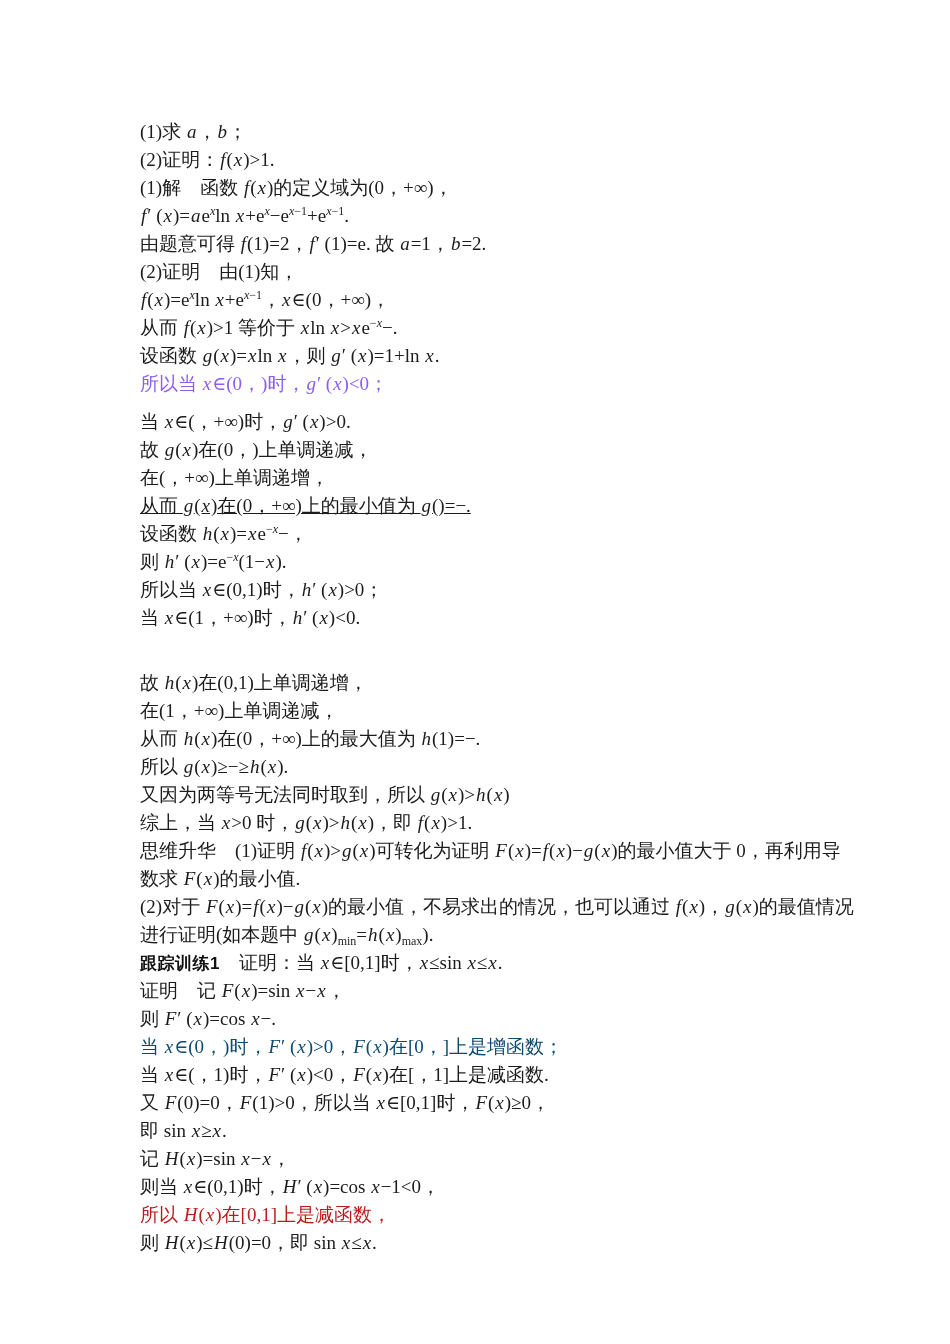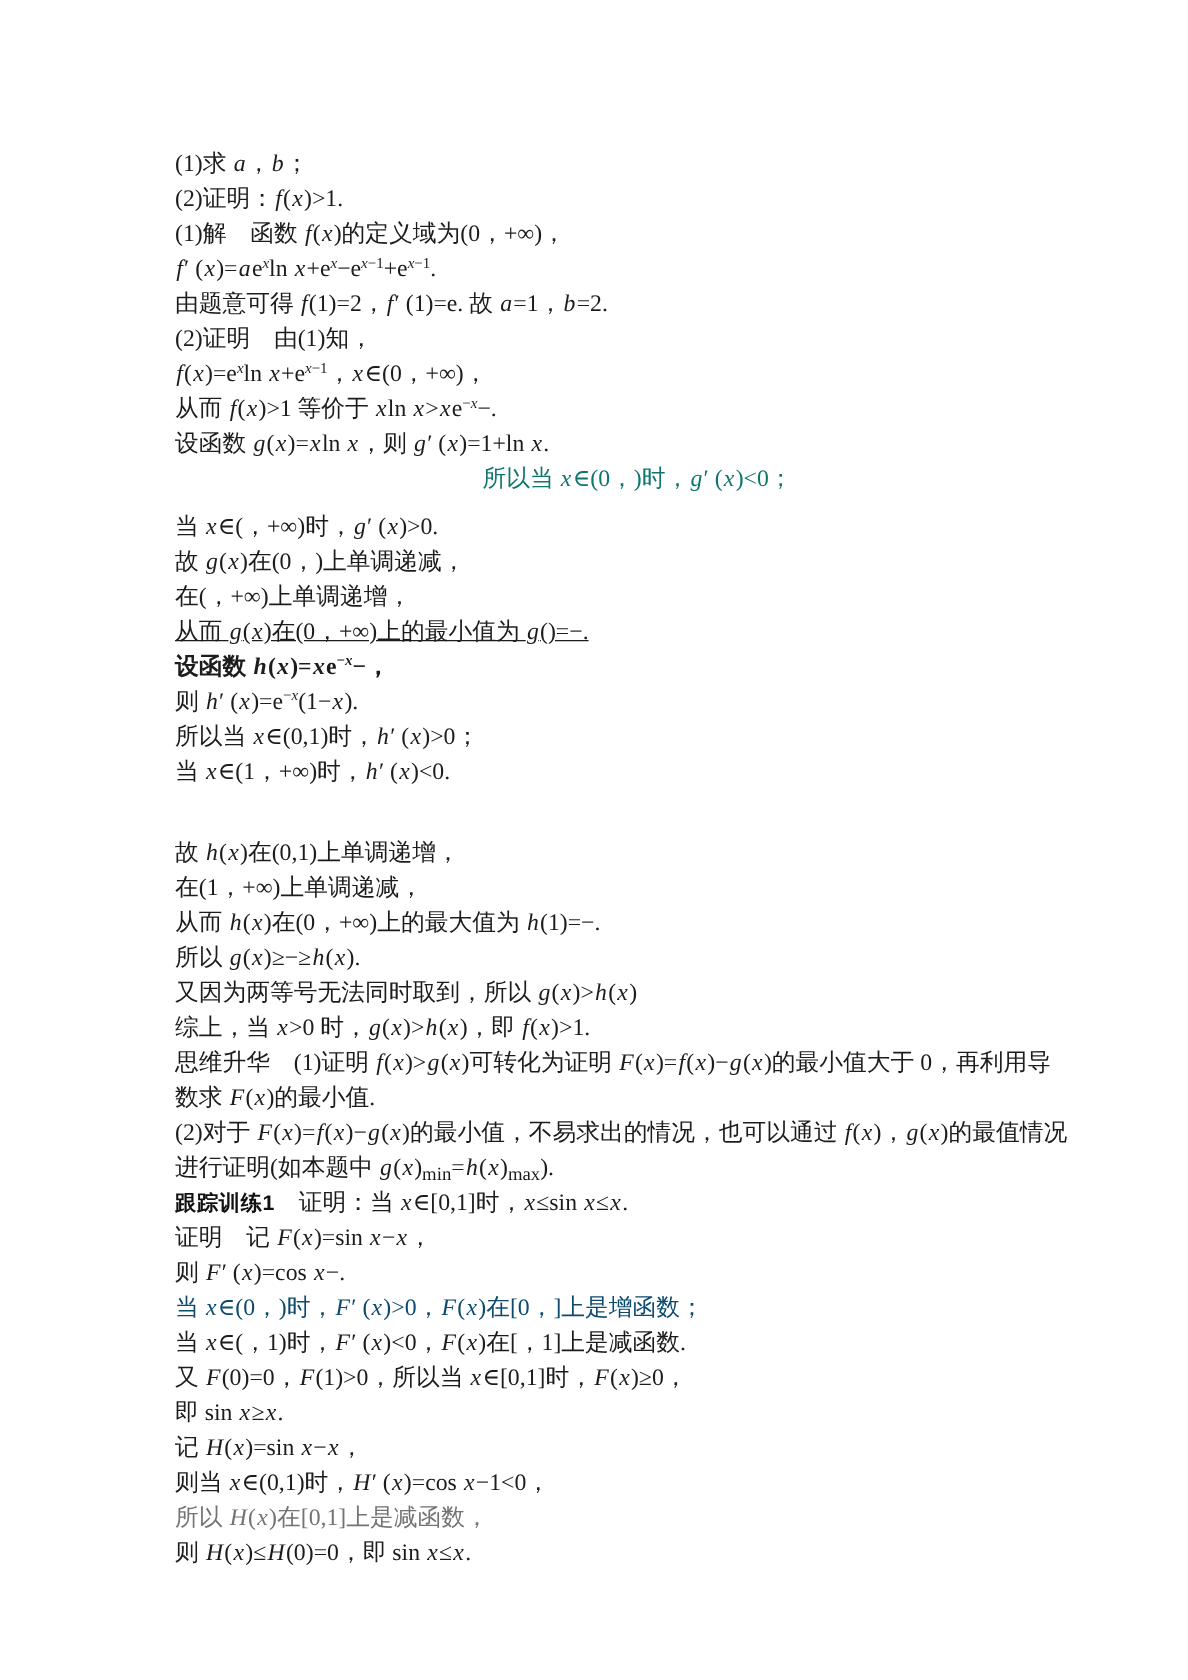--- a/index.html
+++ b/index.html
@@ -33,21 +33,21 @@
     font-family: "Liberation Serif", "DejaVu Serif", serif;
     padding: 0 1px;
   }
   .sup, .supi {
     font-size: 12px;
     vertical-align: 7px;
     line-height: 0;
   }
   .supi { font-style: italic; }
   .sub {
-    font-size: 15px;
+    font-size: 12px;
     vertical-align: -4px;
     line-height: 0;
   }
   .hd {
     font-family: "Liberation Sans", "DejaVu Sans", sans-serif;
     font-weight: 700;
     font-size: 17px;
     letter-spacing: 0.5px;
     color: #111111;
   }
@@ -58,26 +58,26 @@
 <main class="doc">
     <div class="line" style="color: rgb(28, 28, 28);"><span class="seg">(1)求 </span><span class="seg i">a</span><span class="seg">，</span><span class="seg i">b</span><span class="seg">；</span></div>
     <div class="line" style="color: rgb(28, 28, 28);"><span class="seg">(2)证明：</span><span class="seg i">f</span><span class="seg">(</span><span class="seg i">x</span><span class="seg">)&gt;1.</span></div>
     <div class="line" style="color: rgb(28, 28, 28);"><span class="seg">(1)解　函数 </span><span class="seg i">f</span><span class="seg">(</span><span class="seg i">x</span><span class="seg">)的定义域为(0，+∞)，</span></div>
     <div class="line" style="color: rgb(28, 28, 28);"><span class="seg i">f</span><span class="seg">′ (</span><span class="seg i">x</span><span class="seg">)=</span><span class="seg i">a</span><span class="seg">e</span><span class="seg supi">x</span><span class="seg">ln </span><span class="seg i">x</span><span class="seg">+e</span><span class="seg supi">x</span><span class="seg">−e</span><span class="seg supi">x</span><span class="seg sup">−1</span><span class="seg">+e</span><span class="seg supi">x</span><span class="seg sup">−1</span><span class="seg">.</span></div>
     <div class="line" style="color: rgb(28, 28, 28);"><span class="seg">由题意可得 </span><span class="seg i">f</span><span class="seg">(1)=2，</span><span class="seg i">f</span><span class="seg">′ (1)=e. 故 </span><span class="seg i">a</span><span class="seg">=1，</span><span class="seg i">b</span><span class="seg">=2.</span></div>
     <div class="line" style="color: rgb(28, 28, 28);"><span class="seg">(2)证明　由(1)知，</span></div>
     <div class="line" style="color: rgb(28, 28, 28);"><span class="seg i">f</span><span class="seg">(</span><span class="seg i">x</span><span class="seg">)=e</span><span class="seg supi">x</span><span class="seg">ln </span><span class="seg i">x</span><span class="seg">+e</span><span class="seg supi">x</span><span class="seg sup">−1</span><span class="seg">，</span><span class="seg i">x</span><span class="seg">∈(0，+∞)，</span></div>
     <div class="line" style="color: rgb(28, 28, 28);"><span class="seg">从而 </span><span class="seg i">f</span><span class="seg">(</span><span class="seg i">x</span><span class="seg">)&gt;1 等价于 </span><span class="seg i">x</span><span class="seg">ln </span><span class="seg i">x</span><span class="seg">&gt;</span><span class="seg i">x</span><span class="seg">e</span><span class="seg sup">−</span><span class="seg supi">x</span><span class="seg">−.</span></div>
     <div class="line" style="color: rgb(28, 28, 28);"><span class="seg">设函数 </span><span class="seg i">g</span><span class="seg">(</span><span class="seg i">x</span><span class="seg">)=</span><span class="seg i">x</span><span class="seg">ln </span><span class="seg i">x</span><span class="seg">，则 </span><span class="seg i">g</span><span class="seg">′ (</span><span class="seg i">x</span><span class="seg">)=1+ln </span><span class="seg i">x</span><span class="seg">.</span></div>
-    <div class="line" style="color: #0f766e; text-align: center;"><span class="seg">所以当 </span><span class="seg i">x</span><span class="seg">∈(0，)时，</span><span class="seg i">g</span><span class="seg">′ (</span><span class="seg i">x</span><span class="seg">)&lt;0；</span></div>
+    <div class="line" style="color: #8b5cf6;"><span class="seg">所以当 </span><span class="seg i">x</span><span class="seg">∈(0，)时，</span><span class="seg i">g</span><span class="seg">′ (</span><span class="seg i">x</span><span class="seg">)&lt;0；</span></div>
     <div class="line" style="color: rgb(28, 28, 28); margin-top: 10px;"><span class="seg">当 </span><span class="seg i">x</span><span class="seg">∈(，+∞)时，</span><span class="seg i">g</span><span class="seg">′ (</span><span class="seg i">x</span><span class="seg">)&gt;0.</span></div>
     <div class="line" style="color: rgb(28, 28, 28);"><span class="seg">故 </span><span class="seg i">g</span><span class="seg">(</span><span class="seg i">x</span><span class="seg">)在(0，)上单调递减，</span></div>
     <div class="line" style="color: rgb(28, 28, 28);"><span class="seg">在(，+∞)上单调递增，</span></div>
     <div class="line" style="color: rgb(28, 28, 28); text-decoration: underline;"><span class="seg">从而 </span><span class="seg i">g</span><span class="seg">(</span><span class="seg i">x</span><span class="seg">)在(0，+∞)上的最小值为 </span><span class="seg i">g</span><span class="seg">()=−.</span></div>
-    <div class="line" style="color: rgb(28, 28, 28); font-weight: bold;"><span class="seg">设函数 </span><span class="seg i">h</span><span class="seg">(</span><span class="seg i">x</span><span class="seg">)=</span><span class="seg i">x</span><span class="seg">e</span><span class="seg sup">−</span><span class="seg supi">x</span><span class="seg">−，</span></div>
+    <div class="line" style="color: rgb(28, 28, 28);"><span class="seg">设函数 </span><span class="seg i">h</span><span class="seg">(</span><span class="seg i">x</span><span class="seg">)=</span><span class="seg i">x</span><span class="seg">e</span><span class="seg sup">−</span><span class="seg supi">x</span><span class="seg">−，</span></div>
     <div class="line" style="color: rgb(28, 28, 28);"><span class="seg">则 </span><span class="seg i">h</span><span class="seg">′ (</span><span class="seg i">x</span><span class="seg">)=e</span><span class="seg sup">−</span><span class="seg supi">x</span><span class="seg">(1−</span><span class="seg i">x</span><span class="seg">).</span></div>
     <div class="line" style="color: rgb(28, 28, 28);"><span class="seg">所以当 </span><span class="seg i">x</span><span class="seg">∈(0,1)时，</span><span class="seg i">h</span><span class="seg">′ (</span><span class="seg i">x</span><span class="seg">)&gt;0；</span></div>
     <div class="line" style="color: rgb(28, 28, 28);"><span class="seg">当 </span><span class="seg i">x</span><span class="seg">∈(1，+∞)时，</span><span class="seg i">h</span><span class="seg">′ (</span><span class="seg i">x</span><span class="seg">)&lt;0.</span></div>
     <div class="line" style="color: rgb(28, 28, 28); margin-top: 37px;"><span class="seg">故 </span><span class="seg i">h</span><span class="seg">(</span><span class="seg i">x</span><span class="seg">)在(0,1)上单调递增，</span></div>
     <div class="line" style="color: rgb(28, 28, 28);"><span class="seg">在(1，+∞)上单调递减，</span></div>
     <div class="line" style="color: rgb(28, 28, 28);"><span class="seg">从而 </span><span class="seg i">h</span><span class="seg">(</span><span class="seg i">x</span><span class="seg">)在(0，+∞)上的最大值为 </span><span class="seg i">h</span><span class="seg">(1)=−.</span></div>
     <div class="line" style="color: rgb(28, 28, 28);"><span class="seg">所以 </span><span class="seg i">g</span><span class="seg">(</span><span class="seg i">x</span><span class="seg">)≥−≥</span><span class="seg i">h</span><span class="seg">(</span><span class="seg i">x</span><span class="seg">).</span></div>
     <div class="line" style="color: rgb(28, 28, 28);"><span class="seg">又因为两等号无法同时取到，所以 </span><span class="seg i">g</span><span class="seg">(</span><span class="seg i">x</span><span class="seg">)&gt;</span><span class="seg i">h</span><span class="seg">(</span><span class="seg i">x</span><span class="seg">)</span></div>
     <div class="line" style="color: rgb(28, 28, 28);"><span class="seg">综上，当 </span><span class="seg i">x</span><span class="seg">&gt;0 时，</span><span class="seg i">g</span><span class="seg">(</span><span class="seg i">x</span><span class="seg">)&gt;</span><span class="seg i">h</span><span class="seg">(</span><span class="seg i">x</span><span class="seg">)，即 </span><span class="seg i">f</span><span class="seg">(</span><span class="seg i">x</span><span class="seg">)&gt;1.</span></div>
     <div class="line" style="color: rgb(28, 28, 28);"><span class="seg">思维升华　(1)证明 </span><span class="seg i">f</span><span class="seg">(</span><span class="seg i">x</span><span class="seg">)&gt;</span><span class="seg i">g</span><span class="seg">(</span><span class="seg i">x</span><span class="seg">)可转化为证明 </span><span class="seg i">F</span><span class="seg">(</span><span class="seg i">x</span><span class="seg">)=</span><span class="seg i">f</span><span class="seg">(</span><span class="seg i">x</span><span class="seg">)−</span><span class="seg i">g</span><span class="seg">(</span><span class="seg i">x</span><span class="seg">)的最小值大于 0，再利用导</span></div>
@@ -86,15 +86,15 @@
     <div class="line" style="color: rgb(28, 28, 28);"><span class="seg">进行证明(如本题中 </span><span class="seg i">g</span><span class="seg">(</span><span class="seg i">x</span><span class="seg">)</span><span class="seg sub">min</span><span class="seg">=</span><span class="seg i">h</span><span class="seg">(</span><span class="seg i">x</span><span class="seg">)</span><span class="seg sub">max</span><span class="seg">).</span></div>
     <div class="line" style="color: rgb(28, 28, 28);"><span class="seg hd">跟踪训练1</span><span class="seg">　证明：当 </span><span class="seg i">x</span><span class="seg">∈[0,1]时，</span><span class="seg i">x</span><span class="seg">≤sin </span><span class="seg i">x</span><span class="seg">≤</span><span class="seg i">x</span><span class="seg">.</span></div>
     <div class="line" style="color: rgb(28, 28, 28);"><span class="seg">证明　记 </span><span class="seg i">F</span><span class="seg">(</span><span class="seg i">x</span><span class="seg">)=sin </span><span class="seg i">x</span><span class="seg">−</span><span class="seg i">x</span><span class="seg">，</span></div>
     <div class="line" style="color: rgb(28, 28, 28);"><span class="seg">则 </span><span class="seg i">F</span><span class="seg">′ (</span><span class="seg i">x</span><span class="seg">)=cos </span><span class="seg i">x</span><span class="seg">−.</span></div>
     <div class="line" style="color: #0c4a6e;"><span class="seg">当 </span><span class="seg i">x</span><span class="seg">∈(0，)时，</span><span class="seg i">F</span><span class="seg">′ (</span><span class="seg i">x</span><span class="seg">)&gt;0，</span><span class="seg i">F</span><span class="seg">(</span><span class="seg i">x</span><span class="seg">)在[0，]上是增函数；</span></div>
     <div class="line" style="color: rgb(28, 28, 28);"><span class="seg">当 </span><span class="seg i">x</span><span class="seg">∈(，1)时，</span><span class="seg i">F</span><span class="seg">′ (</span><span class="seg i">x</span><span class="seg">)&lt;0，</span><span class="seg i">F</span><span class="seg">(</span><span class="seg i">x</span><span class="seg">)在[，1]上是减函数.</span></div>
     <div class="line" style="color: rgb(28, 28, 28);"><span class="seg">又 </span><span class="seg i">F</span><span class="seg">(0)=0，</span><span class="seg i">F</span><span class="seg">(1)&gt;0，所以当 </span><span class="seg i">x</span><span class="seg">∈[0,1]时，</span><span class="seg i">F</span><span class="seg">(</span><span class="seg i">x</span><span class="seg">)≥0，</span></div>
     <div class="line" style="color: rgb(28, 28, 28);"><span class="seg">即 sin </span><span class="seg i">x</span><span class="seg">≥</span><span class="seg i">x</span><span class="seg">.</span></div>
     <div class="line" style="color: rgb(28, 28, 28);"><span class="seg">记 </span><span class="seg i">H</span><span class="seg">(</span><span class="seg i">x</span><span class="seg">)=sin </span><span class="seg i">x</span><span class="seg">−</span><span class="seg i">x</span><span class="seg">，</span></div>
     <div class="line" style="color: rgb(28, 28, 28);"><span class="seg">则当 </span><span class="seg i">x</span><span class="seg">∈(0,1)时，</span><span class="seg i">H</span><span class="seg">′ (</span><span class="seg i">x</span><span class="seg">)=cos </span><span class="seg i">x</span><span class="seg">−1&lt;0，</span></div>
-    <div class="line" style="color: #737373;"><span class="seg">所以 </span><span class="seg i">H</span><span class="seg">(</span><span class="seg i">x</span><span class="seg">)在[0,1]上是减函数，</span></div>
+    <div class="line" style="color: #b91c1c;"><span class="seg">所以 </span><span class="seg i">H</span><span class="seg">(</span><span class="seg i">x</span><span class="seg">)在[0,1]上是减函数，</span></div>
     <div class="line" style="color: rgb(28, 28, 28);"><span class="seg">则 </span><span class="seg i">H</span><span class="seg">(</span><span class="seg i">x</span><span class="seg">)≤</span><span class="seg i">H</span><span class="seg">(0)=0，即 sin </span><span class="seg i">x</span><span class="seg">≤</span><span class="seg i">x</span><span class="seg">.</span></div>
   </main>
 
 </body></html>

